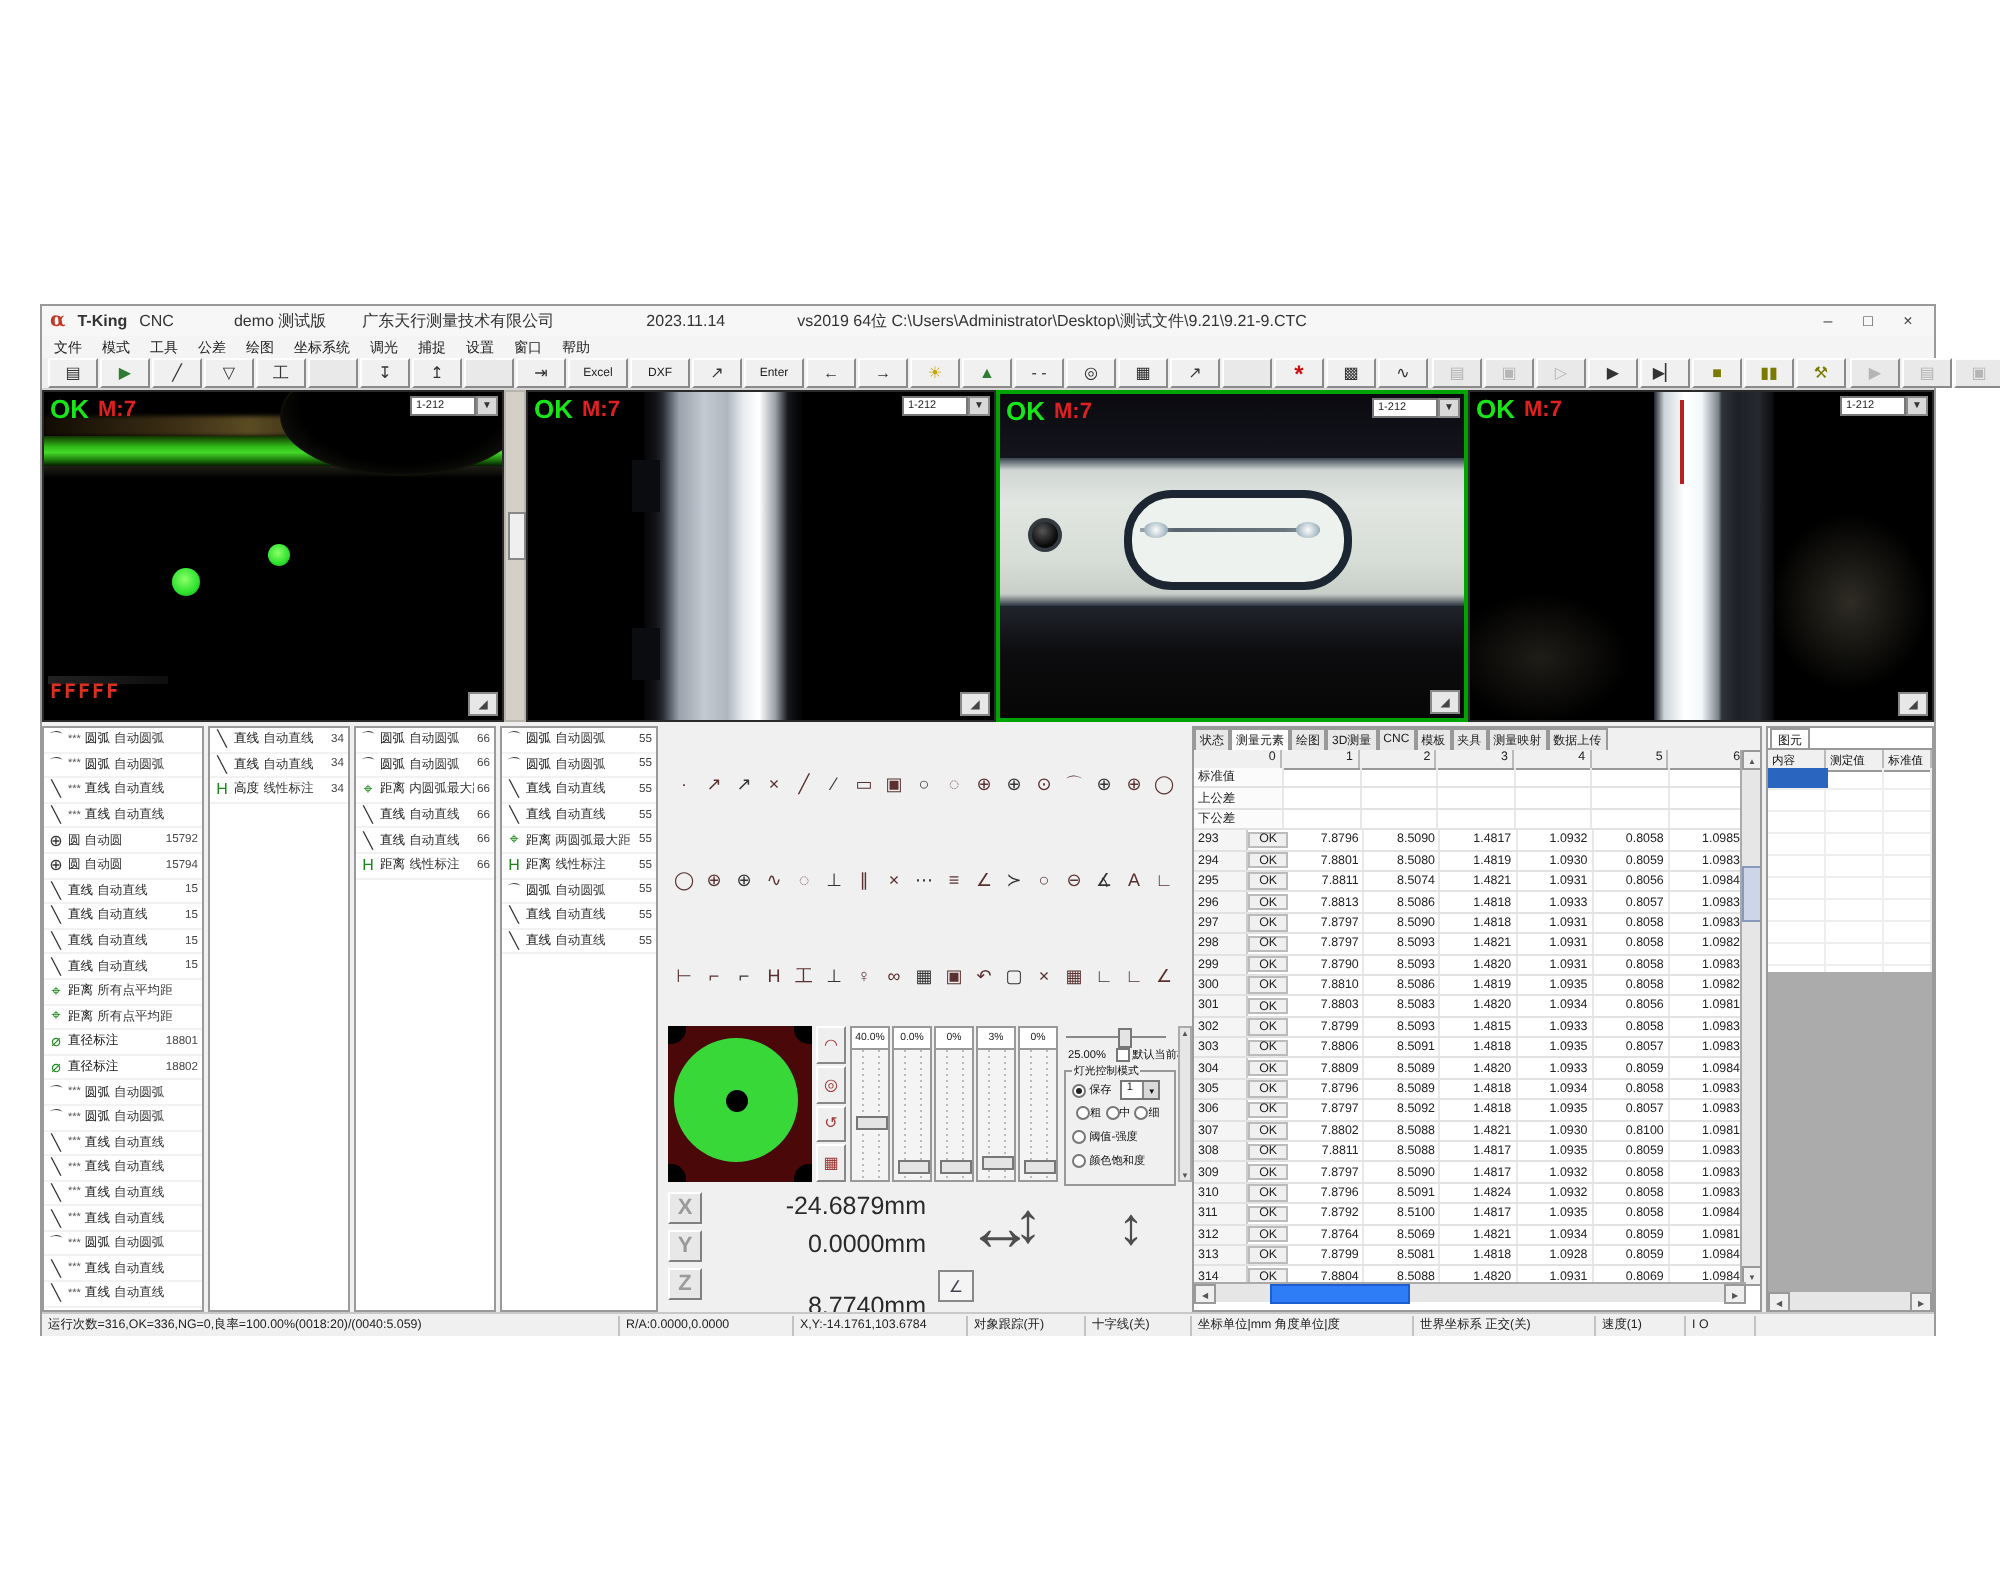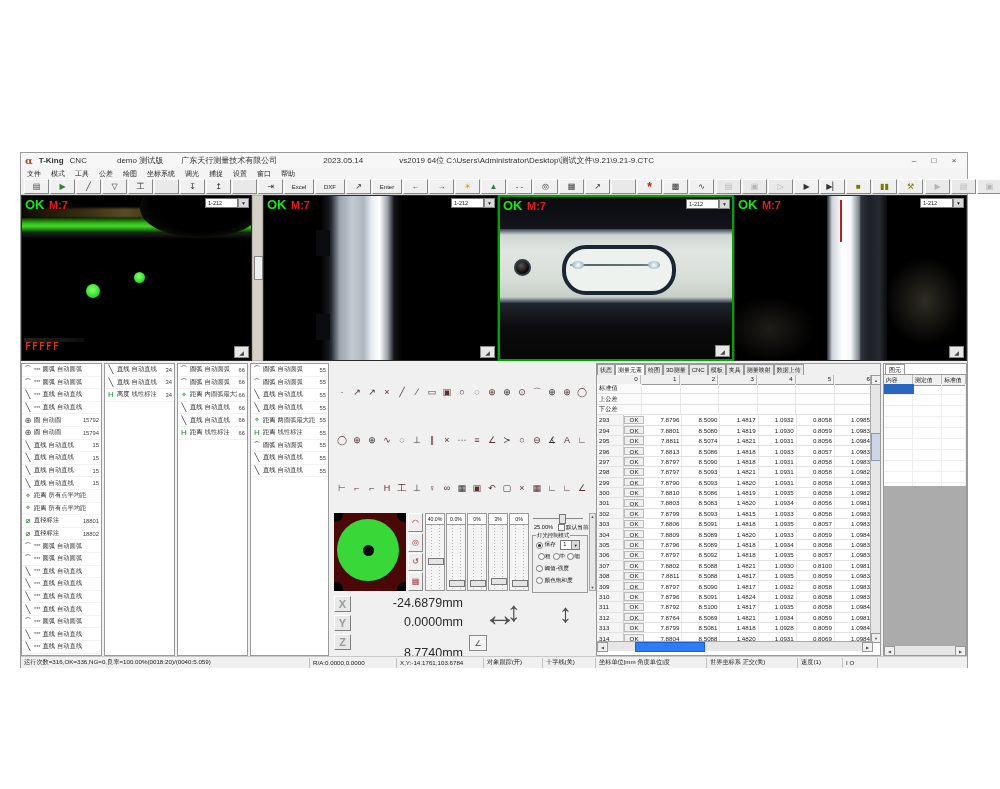--- a/index.html
+++ b/index.html
@@ -147,21 +147,21 @@
 <body>
 
 <div id="app">
 
   <div id="titlebar" class="abs">
     <span id="logo">α</span>
     <span class="tb-txt" style="font-weight:bold">T-King</span>
     <span class="tb-txt">CNC</span>
     <span class="tb-txt" style="margin-left:24px">demo 测试版</span>
     <span class="tb-txt" style="margin-left:12px">广东天行测量技术有限公司</span>
-    <span class="tb-txt" style="margin-left:40px">2023.05.14</span>
+    <span class="tb-txt" style="margin-left:40px">2023.11.14</span>
     <span class="tb-txt" style="margin-left:30px">vs2019 64位  C:\Users\Administrator\Desktop\测试文件\9.21\9.21-9.CTC</span>
     <div id="win-ctrls">
       <span class="winbtn">–</span>
       <span class="winbtn">□</span>
       <span class="winbtn">×</span>
     </div>
   </div>
 
   <div id="menubar" class="abs">
       <span class="menu-item">文件</span>

